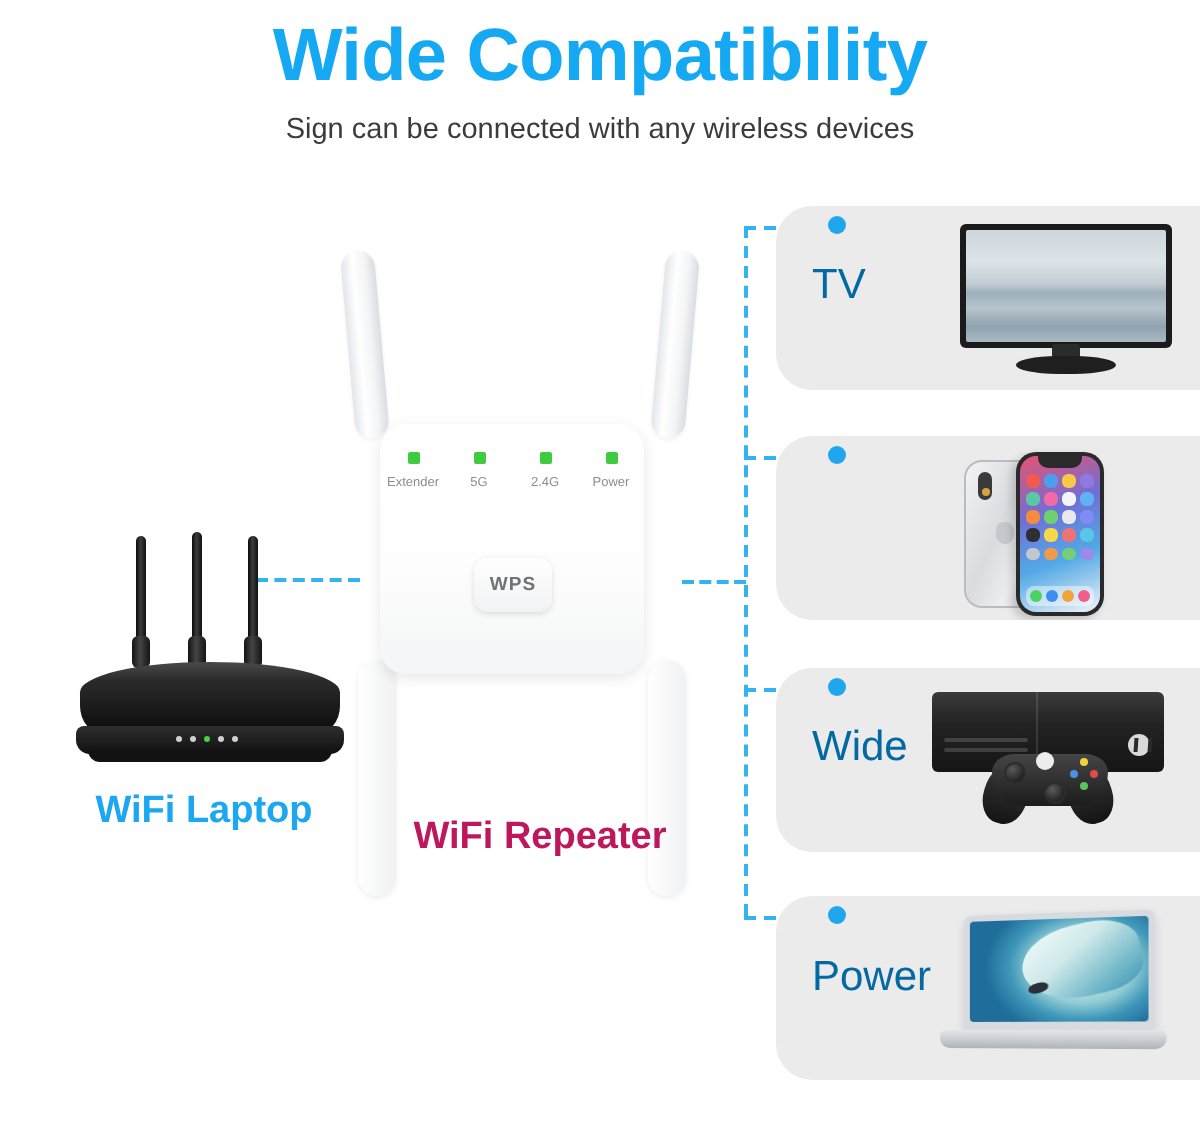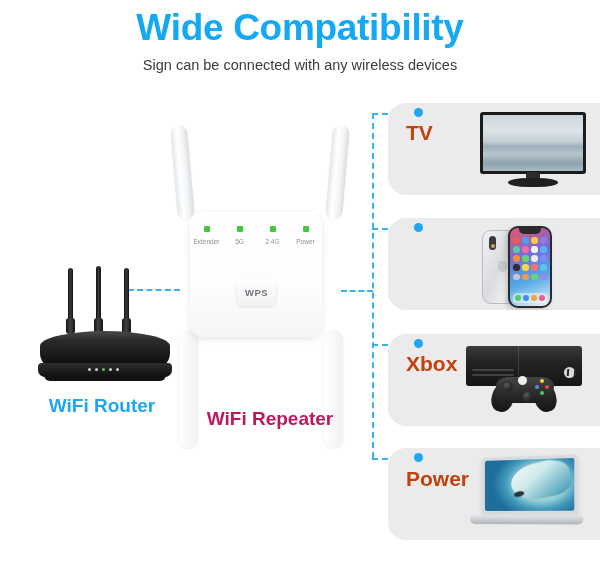--- a/index.html
+++ b/index.html
@@ -48,24 +48,25 @@
   .panel {
     position: absolute;
     background: #ebebeb;
     border-radius: 18px 0 0 18px;
     overflow: hidden;
   }
   .panel-label {
     position: absolute;
     left: 18px;
     font-size: 21px;
-    font-weight: bold;
-    color: #c2410c;
+    font-weight: normal;
+    color: #0369a1;
     white-space: nowrap;
     line-height: 24px;
+    margin-top: 10px;
   }
   .panel-dot {
     position: absolute;
     width: 9px;
     height: 9px;
     border-radius: 50%;
     background: #1fa6ef;
   }
   .device-art {
     position: absolute;
@@ -525,21 +526,21 @@
       <div class="pad-stick" style="left:40px; top:35px;"></div>
       <div class="pad-stick" style="left:60px; top:45px;"></div>
       <div class="pad-center" style="left:56px; top:30px;"></div>
       <div class="pad-btn" style="left:78px; top:33px; background:#f2d23c;"></div>
       <div class="pad-btn" style="left:73px; top:39px; background:#4a90e2;"></div>
       <div class="pad-btn" style="left:83px; top:39px; background:#e04a4a;"></div>
       <div class="pad-btn" style="left:78px; top:45px; background:#5cc45c;"></div>
     </div>
   </div>
   <div class="panel-dot" style="left:414px; top:339px;"></div>
-  <div class="panel-label" style="left:406px; top:352px;">Xbox</div>
+  <div class="panel-label" style="left:406px; top:352px;">Wide</div>
 
   <div class="panel" style="left:388px; top:448px; width:212px; height:92px;">
     <div class="device-art" style="left:78px; top:8px; width:126px; height:80px;">
       <div class="lap-lid" style="left:16px; top:2px; width:92px; height:58px;">
         <div class="lap-screen">
           <div class="wave-crest"></div>
           <div class="wave-surfer"></div>
         </div>
       </div>
       <div class="lap-base" style="left:4px; top:59px; width:108px; height:9px;"></div>
@@ -561,21 +562,21 @@
       <div class="rt-leds" style="left:50px; top:5px;">
         <div class="rt-led"></div>
         <div class="rt-led"></div>
         <div class="rt-led on"></div>
         <div class="rt-led"></div>
         <div class="rt-led"></div>
       </div>
     </div>
     <div class="rt-foot" style="left:44px; top:375px; width:122px; height:6px;"></div>
   </div>
-  <div id="router-label">WiFi Router</div>
+  <div id="router-label">WiFi Laptop</div>
 
   <div>
     <div class="rp-antenna" style="left:178px; top:125px; height:94px; transform:rotate(-5deg); transform-origin:bottom center;"></div>
     <div class="rp-antenna" style="left:325px; top:125px; height:94px; transform:rotate(5deg); transform-origin:bottom center;"></div>
 
     <div class="rp-leg" style="left:179px; top:330px; height:118px;"></div>
     <div class="rp-leg" style="left:324px; top:330px; height:118px;"></div>
 
     <div class="rp-body" style="left:190px; top:212px; width:132px; height:125px;">
       <div class="rp-leds" style="left:0px; top:14px; width:132px;">

